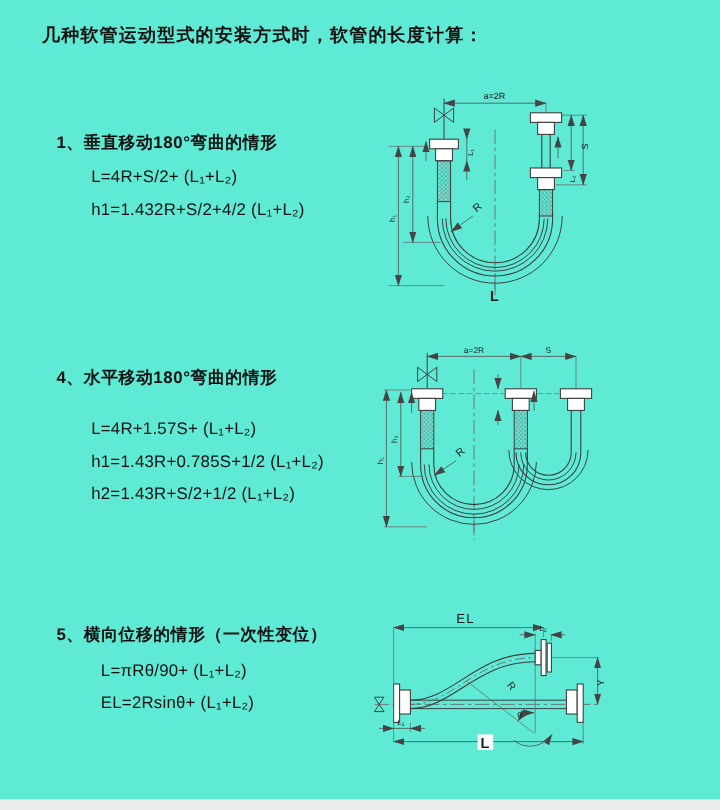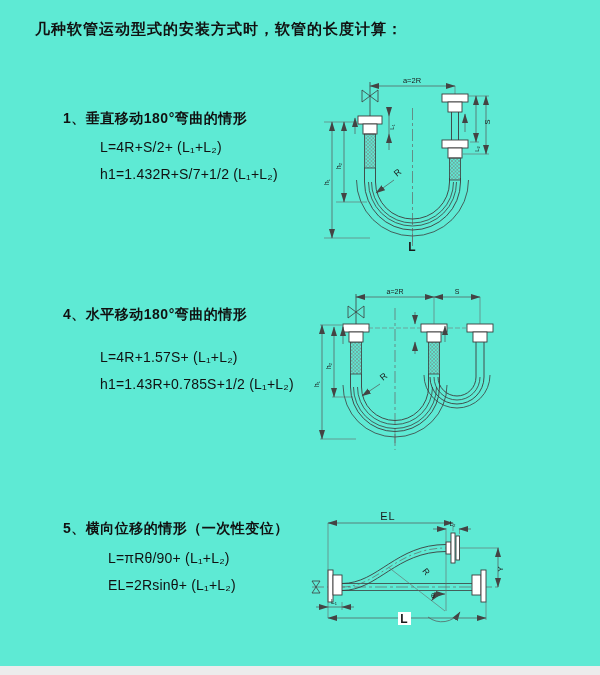--- a/index.html
+++ b/index.html
@@ -5,26 +5,26 @@
   html,body{margin:0;padding:0;background:#ffffff;}
   .page{
     position:relative;width:600px;height:675px;background:#5eead4;overflow:hidden;
     font-family:"Liberation Sans","DejaVu Sans",sans-serif;color:#111;padding-left:48px;
   }
   .title{
     position:absolute;left:35px;top:20px;font-size:15px;font-weight:bold;
     letter-spacing:1px;white-space:nowrap;
   }
   .sec-heading{
-    position:absolute;font-size:14px;font-weight:bold;letter-spacing:.5px;white-space:nowrap;margin-left:16px;
+    position:absolute;font-size:14px;font-weight:bold;letter-spacing:.5px;white-space:nowrap;
   }
   .formulas{
     position:absolute;font-size:14px;font-weight:500;letter-spacing:.2px;
   }
-  .formulas div{height:27px;line-height:27px;white-space:nowrap;margin-left:24px;}
+  .formulas div{height:27px;line-height:27px;white-space:nowrap;}
   svg{position:absolute;}
   svg text{font-family:"Liberation Sans","DejaVu Sans",sans-serif;fill:#1a1a1a;}
   .obj{stroke:#3c3c3c;stroke-width:.9;fill:none;}
   .obj2{stroke:#3c3c3c;stroke-width:.8;fill:none;}
   .dim{stroke:#555;stroke-width:.7;fill:none;}
   .ext{stroke:#666;stroke-width:.6;fill:none;}
   .cl{stroke:#666;stroke-width:.7;fill:none;stroke-dasharray:12 3 3 3;}
   .cl2{stroke:#777;stroke-width:.6;fill:none;stroke-dasharray:5 2;}
   .flg{fill:#fff;stroke:#3c3c3c;stroke-width:.9;}
   .bottom-strip{position:absolute;left:0;bottom:0;width:600px;height:9px;background:#ececec;}
@@ -32,21 +32,21 @@
 </head>
 <body>
 
 <div class="page">
 
   <div class="title">几种软管运动型式的安装方式时，软管的长度计算：</div>
 
   <div class="sec-heading" style="left:47px;top:110px">1、垂直移动180°弯曲的情形</div>
   <div class="formulas" style="left:76px;top:134px">
     <div>L=4R+S/2+ (L₁+L₂)</div>
-    <div>h1=1.432R+S/7+1/2 (L₁+L₂)</div>
+    <div>h1=1.432R+S/2+4/2 (L₁+L₂)</div>
   </div>
 
   <svg style="left:312px;top:70px" width="280" height="190" viewBox="0 0 280 190">
     <defs>
       <marker id="a1" markerWidth="10" markerHeight="8" refX="9" refY="4" orient="auto-start-reverse" markerUnits="userSpaceOnUse">
         <path d="M0,1 L9.5,4 L0,7 Z" fill="#444"></path>
       </marker>
       <pattern id="b1" width="3.5" height="3.5" patternUnits="userSpaceOnUse">
         <path d="M0,3.5 L3.5,0 M0,0 L3.5,3.5" stroke="#7a7a7a" stroke-width="0.5"></path>
       </pattern>
@@ -109,20 +109,21 @@
     <text x="85" y="107" font-size="9" transform="rotate(-40 85 107)">R</text>
 
     <line class="ext" x1="100.5" y1="158" x2="100.5" y2="172"></line>
     <text x="100" y="181" font-size="12" font-weight="bold" text-anchor="middle">L</text>
   </svg>
 
   <div class="sec-heading" style="left:47px;top:306px">4、水平移动180°弯曲的情形</div>
   <div class="formulas" style="left:76px;top:344px">
     <div>L=4R+1.57S+ (L₁+L₂)</div>
     <div>h1=1.43R+0.785S+1/2 (L₁+L₂)</div>
+    <div>h2=1.43R+S/2+1/2 (L₁+L₂)</div>
   </div>
 
   <svg style="left:308px;top:282px" width="290" height="185" viewBox="0 0 290 185">
     <defs>
       <marker id="a2" markerWidth="10" markerHeight="8" refX="9" refY="4" orient="auto-start-reverse" markerUnits="userSpaceOnUse">
         <path d="M0,1 L9.5,4 L0,7 Z" fill="#444"></path>
       </marker>
       <pattern id="b2" width="3.5" height="3.5" patternUnits="userSpaceOnUse">
         <path d="M0,3.5 L3.5,0 M0,0 L3.5,3.5" stroke="#7a7a7a" stroke-width="0.5"></path>
       </pattern>

